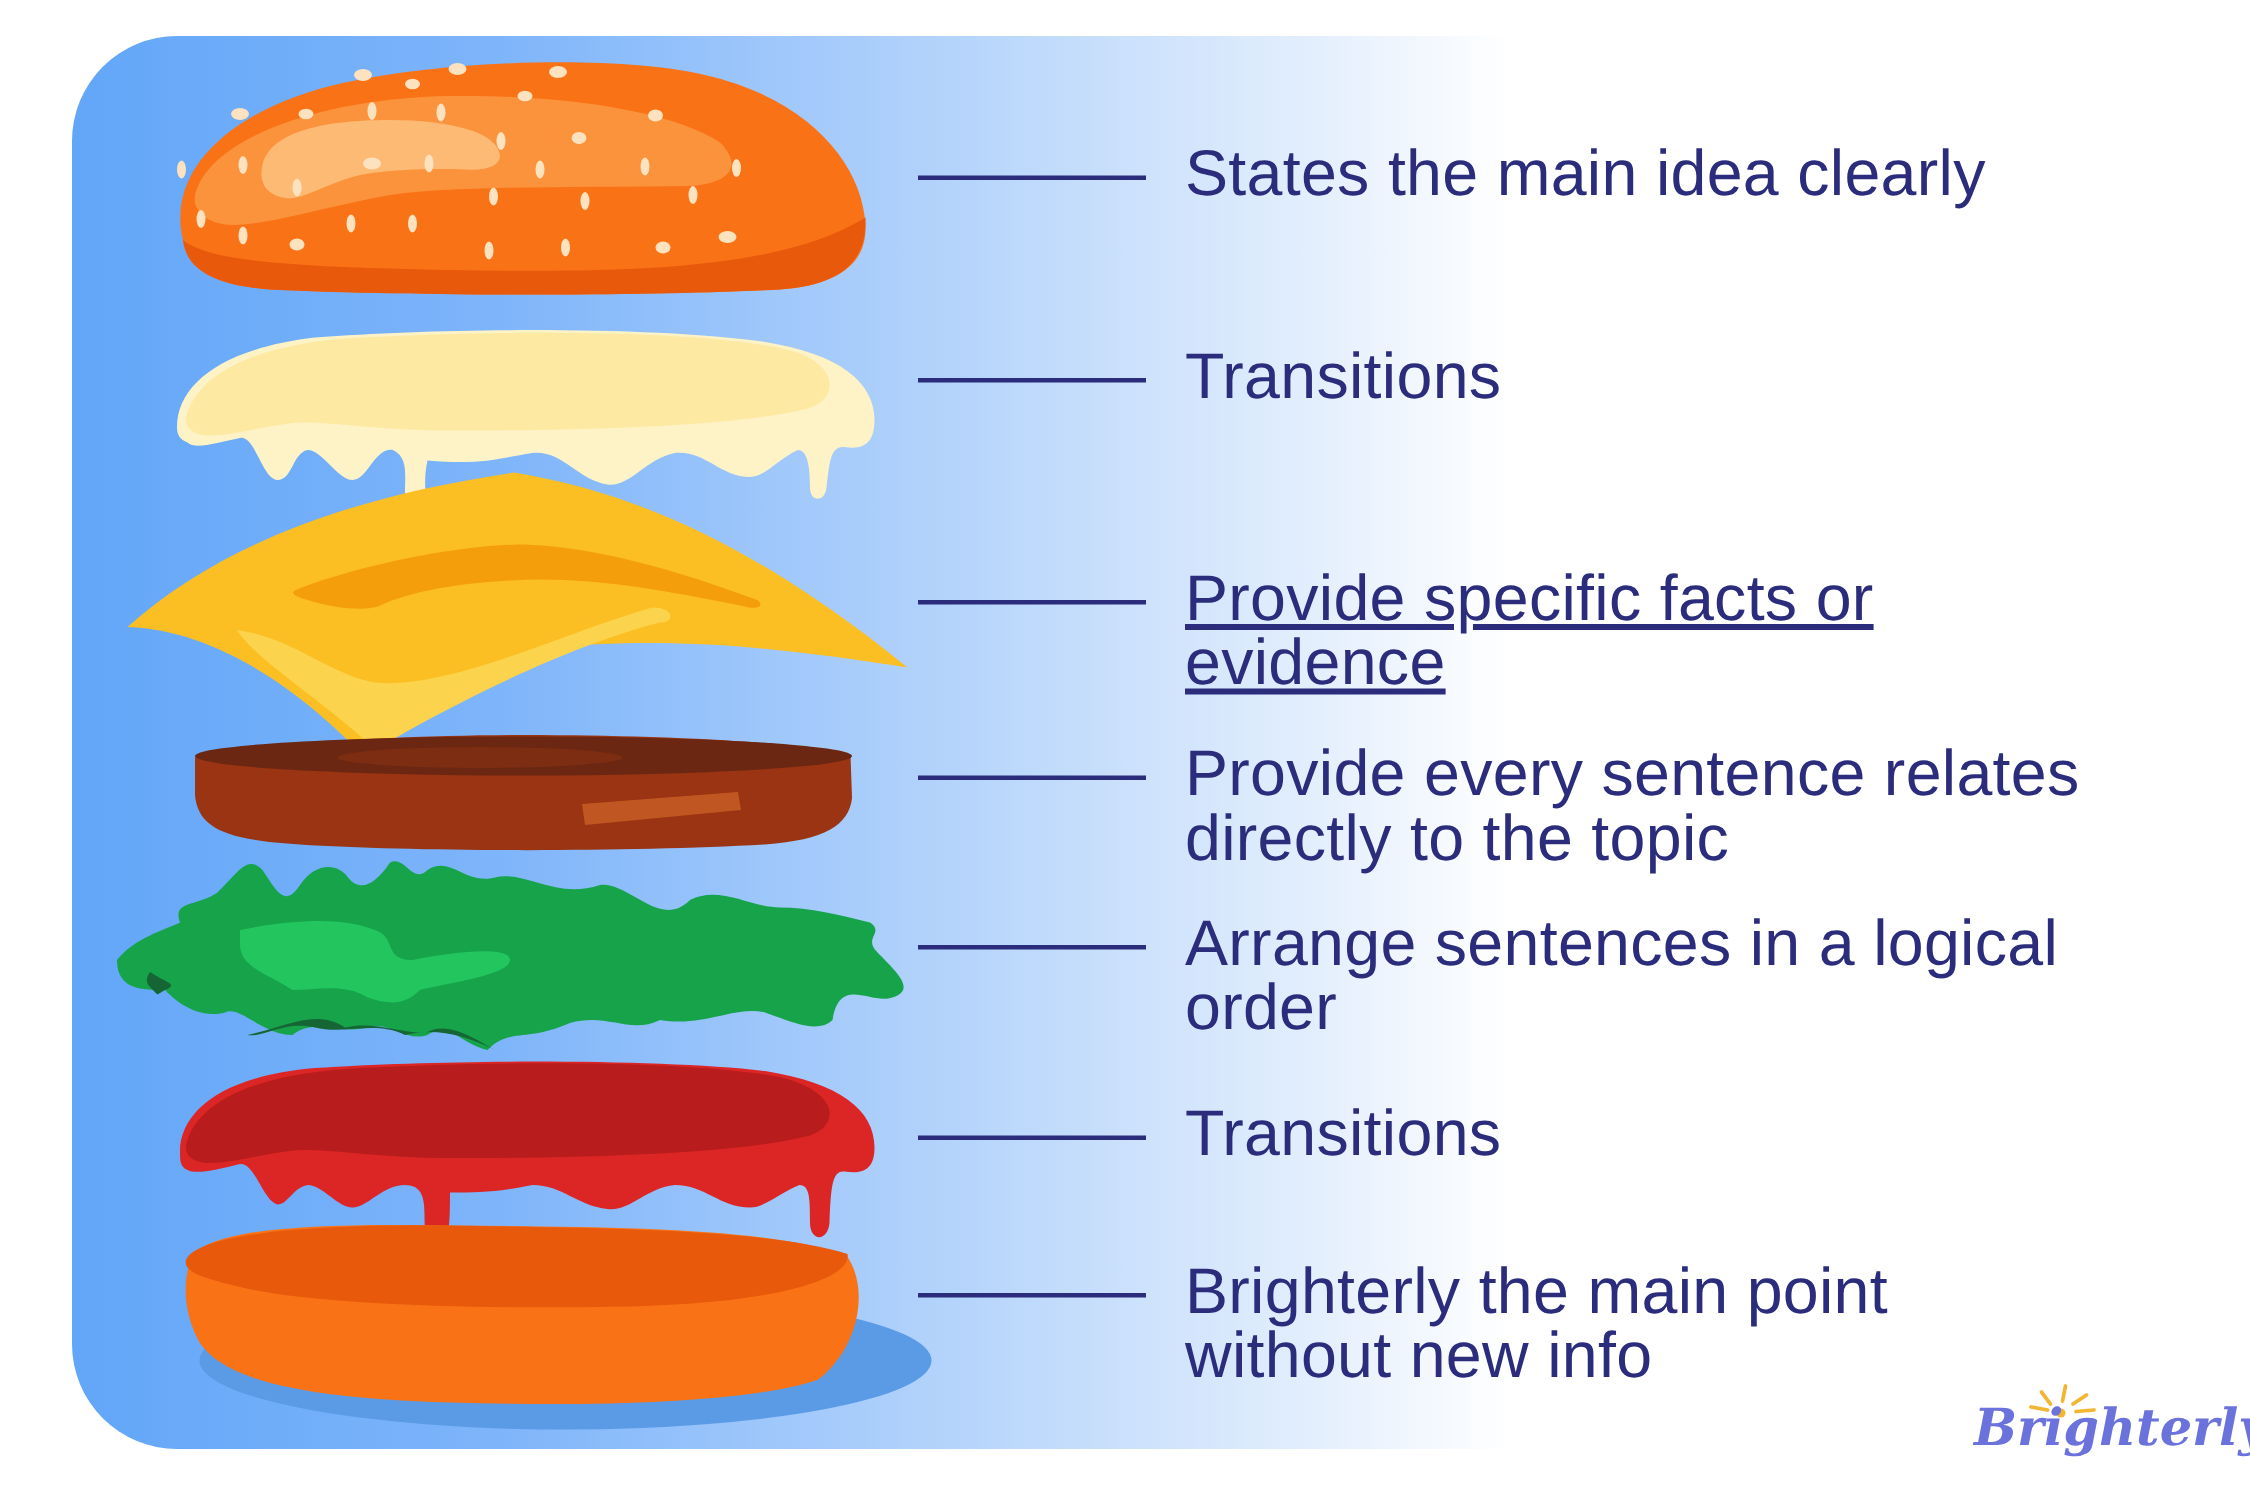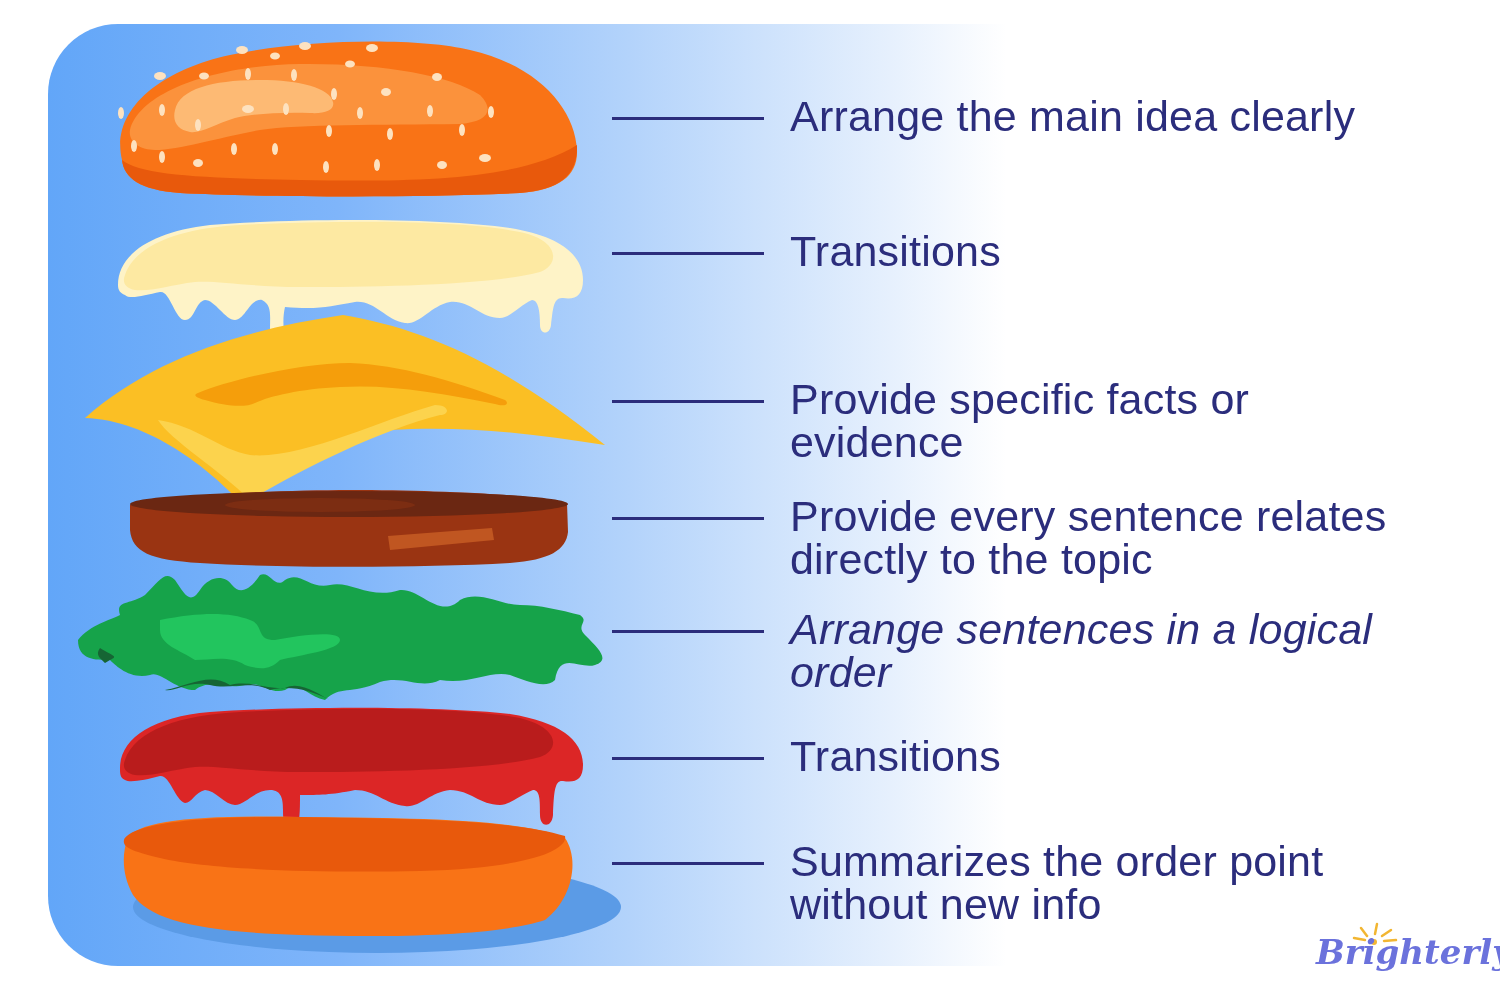--- a/index.html
+++ b/index.html
@@ -103,48 +103,48 @@
   <ellipse cx="377" cy="907" rx="244" ry="46" fill="#5b9be6"></ellipse>
 
   <g>
     <path d="M127 840 C135 820 200 815 300 817 C400 818 520 818 565 838 C580 860 572 900 545 920 C500 935 400 938 300 935 C200 932 150 920 133 895 C122 875 122 855 127 840 Z" fill="#f97316"></path>
     <path d="M124 840 C132 822 210 816 300 817 C400 819 510 819 565 836 C568 850 530 868 420 871 C320 873 210 870 160 858 C135 852 122 848 124 840 Z" fill="#e8590c"></path>
   </g>
 </svg>
 
 <div class="label-row" style="top:117px;">
   <div class="connector"></div>
-  <div class="label-text" style="margin-top:-22px;">Arrange the main idea clearly</div>
+  <div class="label-text" style="margin-top:-22px;">States the main idea clearly</div>
 </div>
 <div class="label-row" style="top:252px;">
   <div class="connector"></div>
   <div class="label-text" style="margin-top:-22px;">Transitions</div>
 </div>
 <div class="label-row" style="top:400px;">
   <div class="connector"></div>
-  <div class="label-text" style="margin-top:-22px;">Provide specific facts or
+  <div class="label-text" style="margin-top:-22px;text-decoration:underline;">Provide specific facts or
 evidence</div>
 </div>
 <div class="label-row" style="top:517px;">
   <div class="connector"></div>
   <div class="label-text" style="margin-top:-22px;">Provide every sentence relates
 directly to the topic</div>
 </div>
 <div class="label-row" style="top:630px;">
   <div class="connector"></div>
-  <div class="label-text" style="margin-top:-22px;font-style:italic;">Arrange sentences in a logical
+  <div class="label-text" style="margin-top:-22px;">Arrange sentences in a logical
 order</div>
 </div>
 <div class="label-row" style="top:757px;">
   <div class="connector"></div>
   <div class="label-text" style="margin-top:-22px;">Transitions</div>
 </div>
 <div class="label-row" style="top:862px;">
   <div class="connector"></div>
-  <div class="label-text" style="margin-top:-22px;">Summarizes the order point
+  <div class="label-text" style="margin-top:-22px;">Brighterly the main point
 without new info</div>
 </div>
 
 <div class="logo">
   <svg width="170" height="64" viewBox="0 0 170 64" style="position:absolute;left:0;top:0;">
     <g stroke="#f2b632" stroke-width="2.5" stroke-linecap="round">
       <line x1="45" y1="10" x2="51" y2="18"></line>
         <line x1="61" y1="6" x2="59" y2="16"></line>
       <line x1="75" y1="12" x2="66" y2="18"></line>
         <line x1="38" y1="20" x2="49" y2="22"></line>

